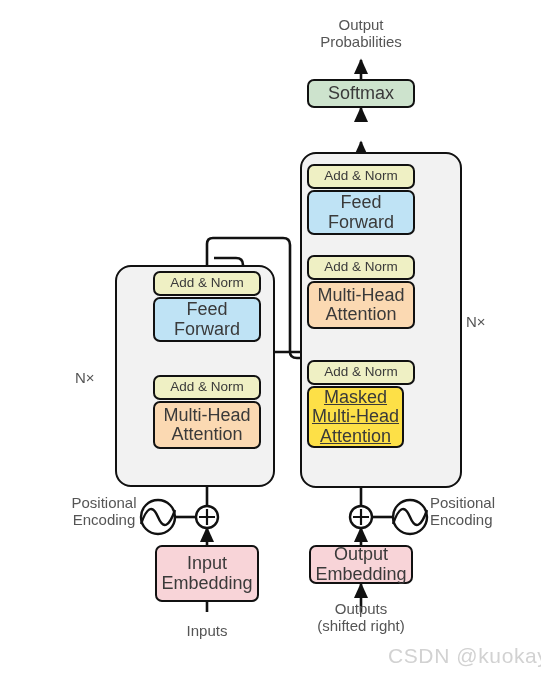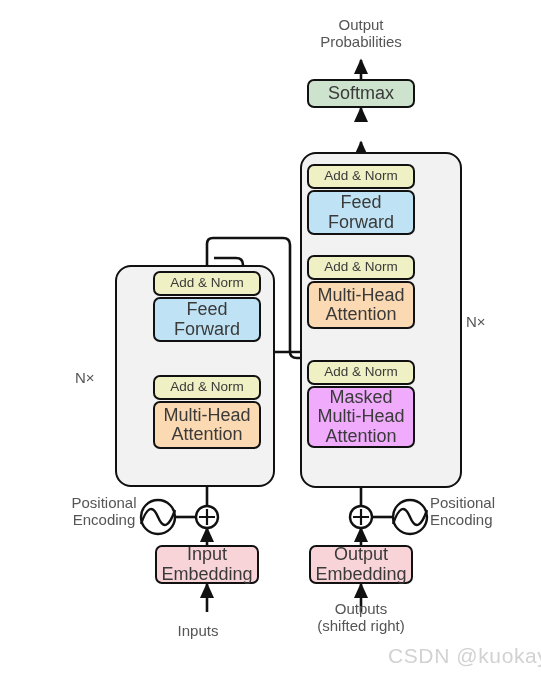--- a/index.html
+++ b/index.html
@@ -149,21 +149,21 @@
 
   <div class="node" style="left:307px;top:281px;width:108px;height:48px;background:#fbd9b2;">
     <span>Multi-Head
 Attention</span>
   </div>
 
   <div class="node" style="left:307px;top:360px;width:108px;height:25px;background:#eff0c4;font-size:13.5px;">
     <span>Add &amp; Norm</span>
   </div>
 
-  <div class="node" style="left:307px;top:386px;width:108px;height:62px;background:#f0abfc;">
+  <div class="node" style="left:307px;top:386px;width:97px;height:62px;background:#fde047;text-decoration:underline;">
     <span>Masked
 Multi-Head
 Attention</span>
   </div>
 
   <div class="stack" id="encoder-stack" style="left:115px;top:265px;width:160px;height:222px;"></div>
 
   <div class="nx" style="left:75px;top:369px;">N×</div>
 
   <div class="node" style="left:153px;top:271px;width:108px;height:25px;background:#eff0c4;font-size:13.5px;">
@@ -183,30 +183,30 @@
     <span>Multi-Head
 Attention</span>
   </div>
 
   <div class="label" style="left:60px;top:494px;width:88px;text-align:center;">Positional
 Encoding</div>
 
   <div class="label" style="left:430px;top:494px;width:100px;text-align:left;">Positional
 Encoding</div>
 
-  <div class="node" style="left:155px;top:545px;width:104px;height:39px;background:#f8d4d8;">
+  <div class="node" style="left:155px;top:545px;width:104px;height:57px;background:#f8d4d8;">
     <span>Input
 Embedding</span>
   </div>
 
   <div class="node" style="left:309px;top:545px;width:104px;height:39px;background:#f8d4d8;">
     <span>Output
 Embedding</span>
   </div>
 
-  <div class="label" style="left:138px;top:622px;width:120px;">Inputs</div>
+  <div class="label" style="left:147px;top:622px;width:120px;">Inputs</div>
 
   <div class="label" style="left:291px;top:600px;width:140px;">Outputs
 (shifted right)</div>
 
   <div id="watermark">CSDN @kuokay</div>
 
 </div>
 
 </body></html>

